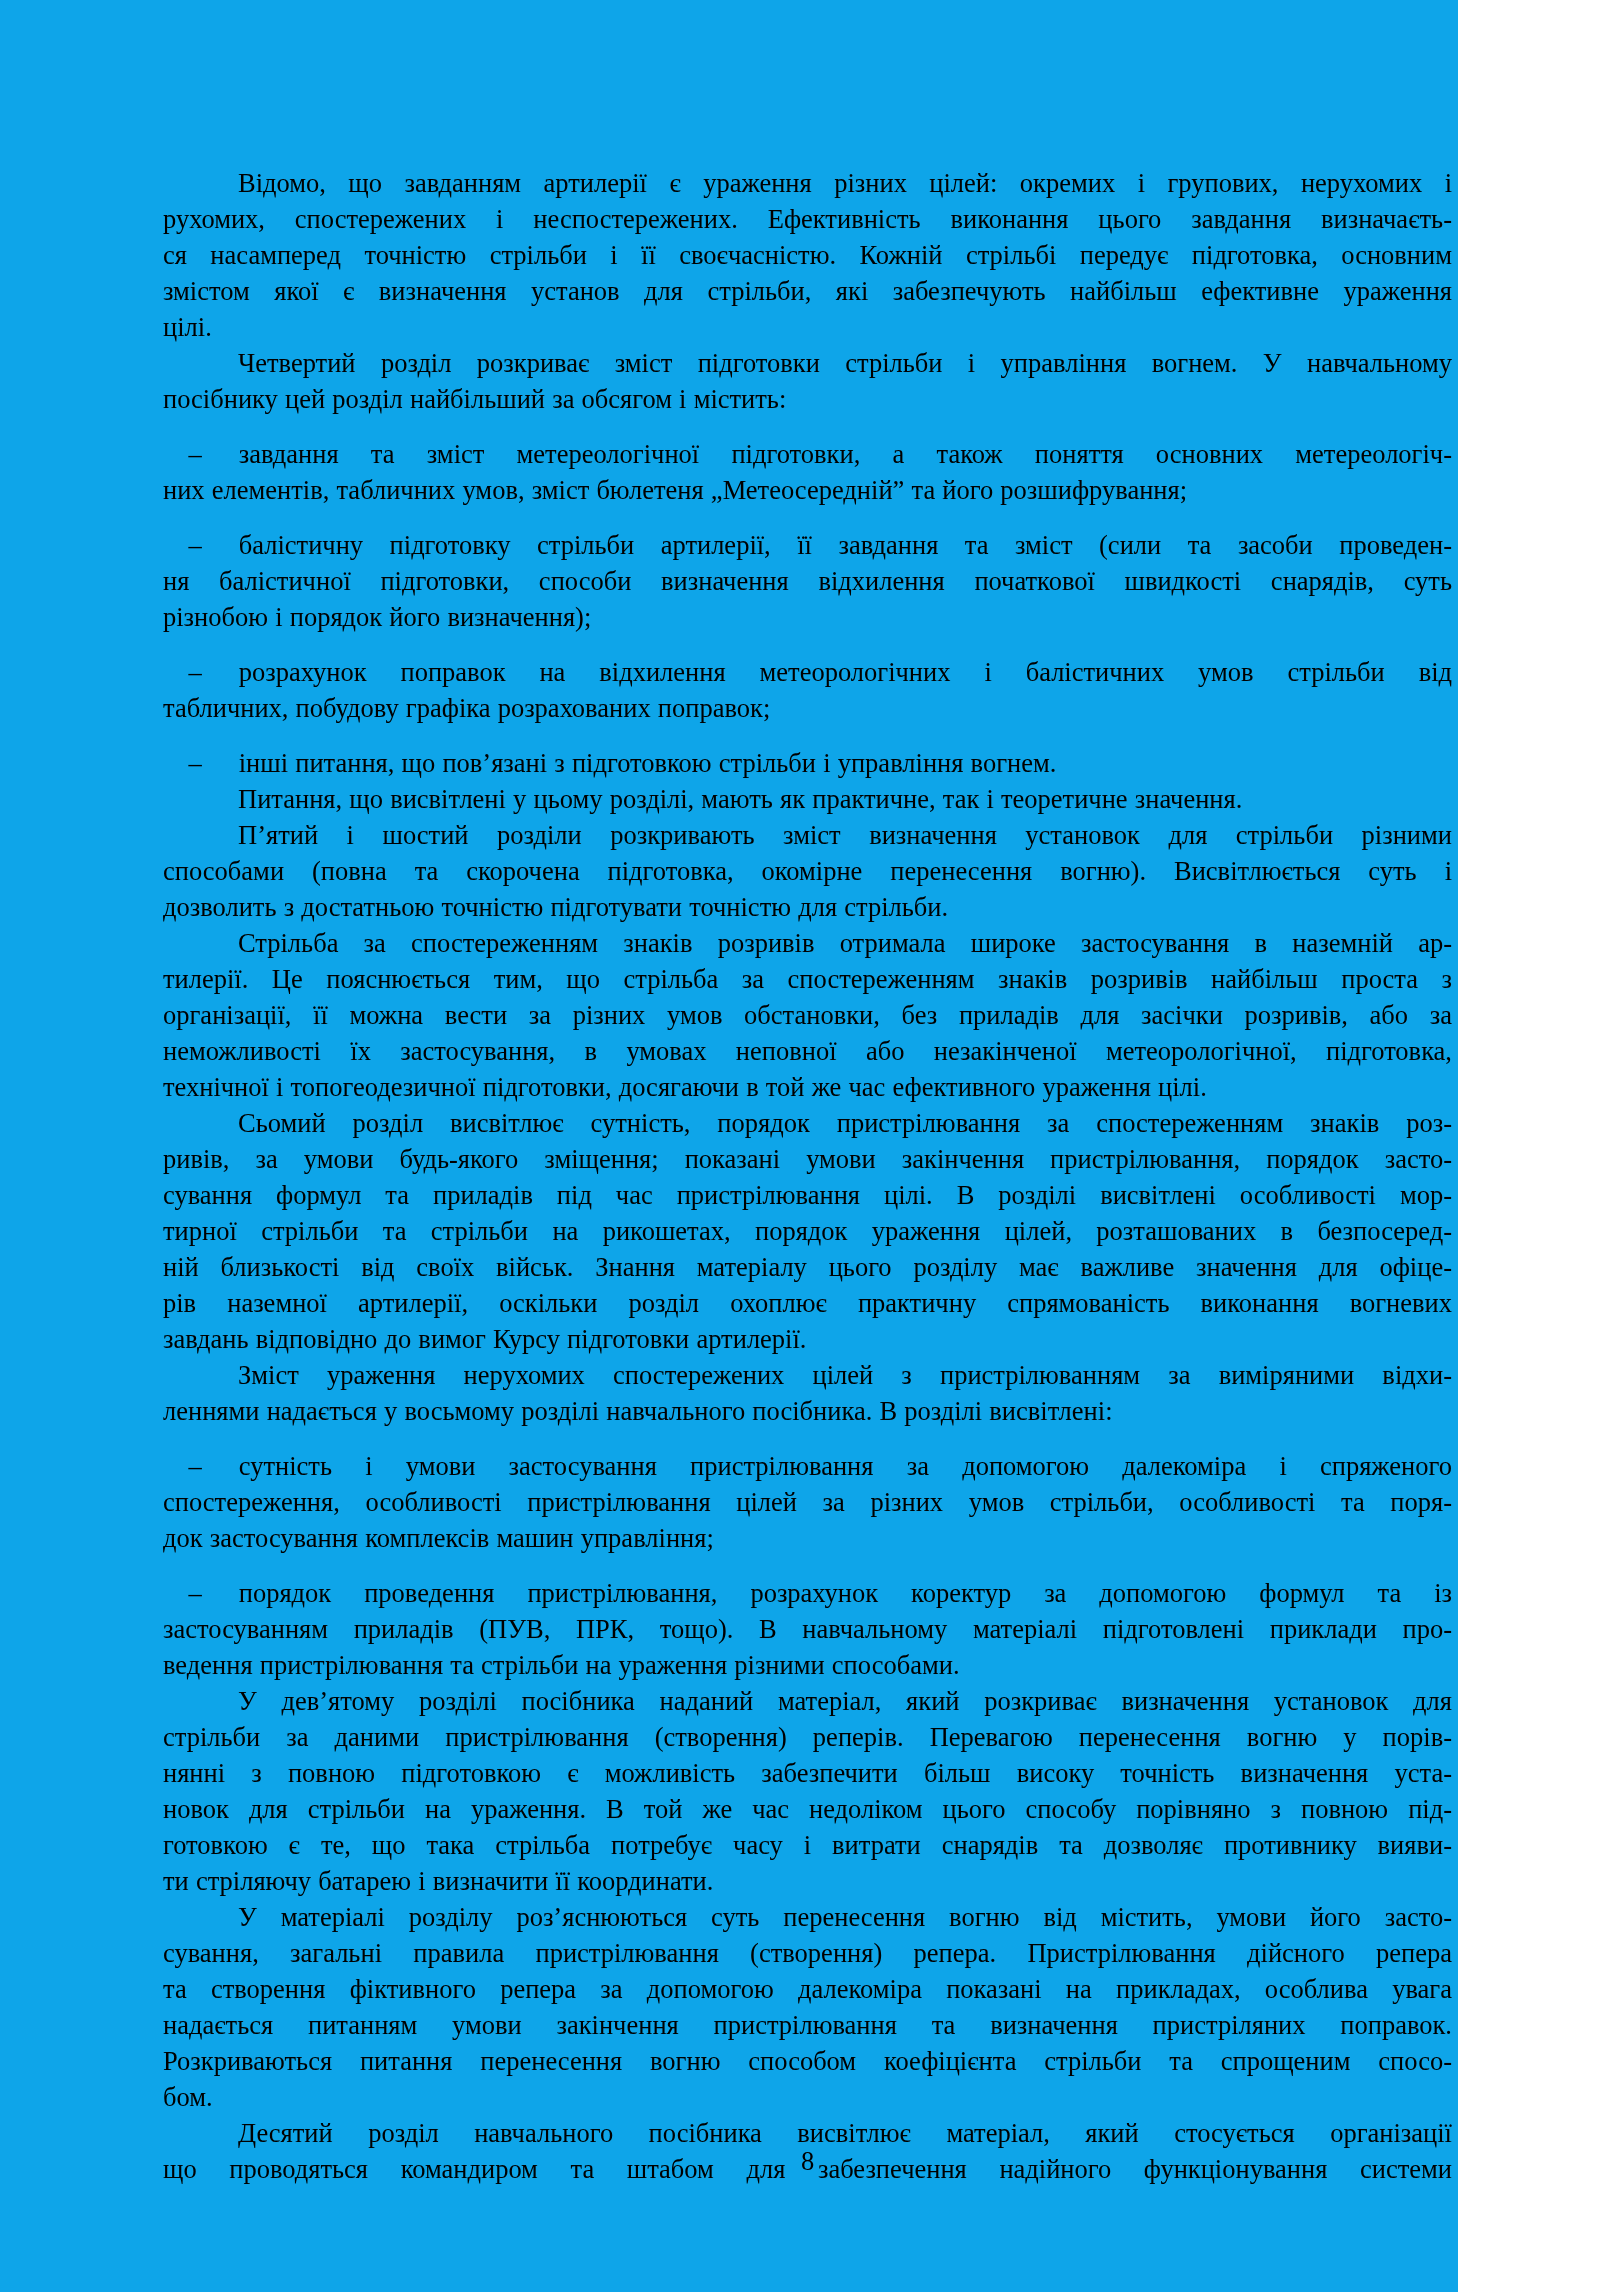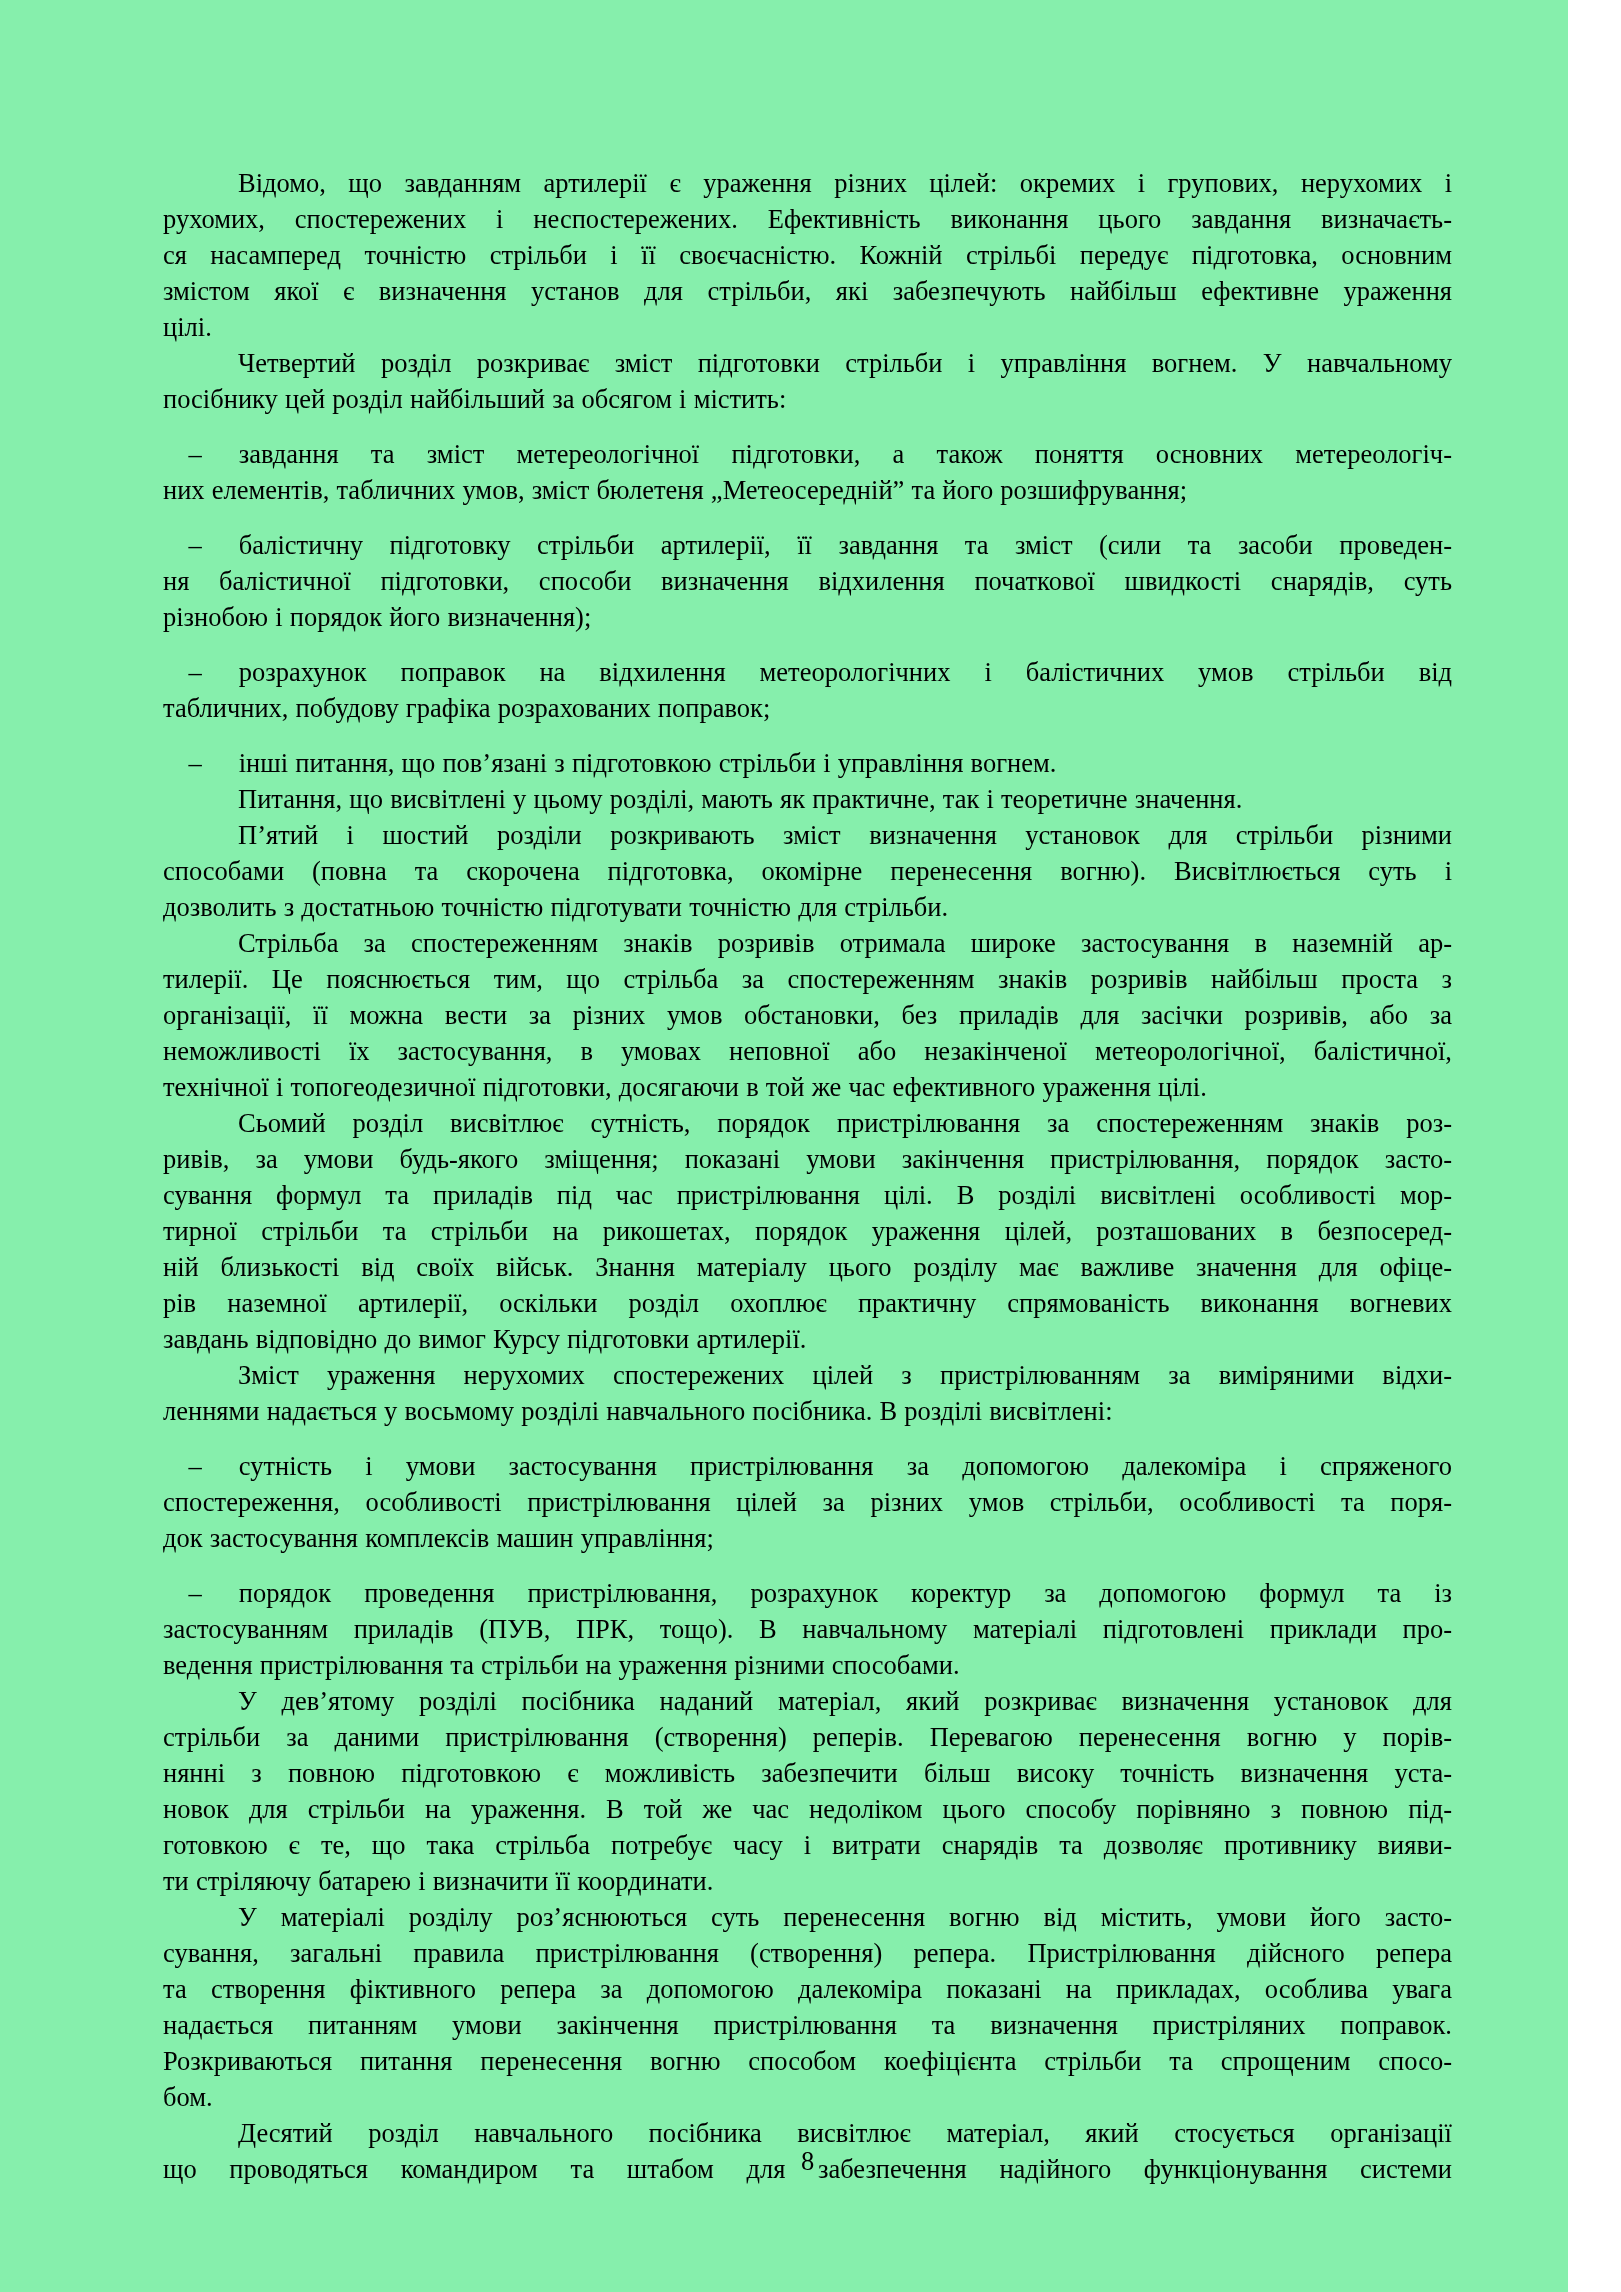--- a/index.html
+++ b/index.html
@@ -4,23 +4,23 @@
 <style>
   html, body {
     margin: 0;
     padding: 0;
     background: #ffffff;
     font-family: "Liberation Serif", "DejaVu Serif", serif;
     color: #000000;
   }
   .page {
     position: relative;
-    width: 1568px;
+    width: 1458px;
     height: 2293px;
-    background: #86efac;
+    background: #0ea5e9;
     overflow: hidden;
   }
   .text-block {
     position: absolute;
     left: 163px;
     top: 165px;
     width: 1289px;
   }
   .para { margin: 0; padding: 0; }
   .line {
@@ -83,21 +83,21 @@
       </div>
       <div class="para">
         <div class="line para-first">П’ятий і шостий розділи розкривають зміст визначення установок для стрільби різними</div>
         <div class="line">способами (повна та скорочена підготовка, окомірне перенесення вогню). Висвітлюється суть і</div>
         <div class="line last">дозволить з достатньою точністю підготувати точністю для стрільби.</div>
       </div>
       <div class="para">
         <div class="line para-first">Стрільба за спостереженням знаків розривів отримала широке застосування в наземній ар-</div>
         <div class="line">тилерії. Це пояснюється тим, що стрільба за спостереженням знаків розривів найбільш проста з</div>
         <div class="line">організації, її можна вести за різних умов обстановки, без приладів для засічки розривів, або за</div>
-        <div class="line">неможливості їх застосування, в умовах неповної або незакінченої метеорологічної, балістичної,</div>
+        <div class="line">неможливості їх застосування, в умовах неповної або незакінченої метеорологічної, підготовка,</div>
         <div class="line last">технічної і топогеодезичної підготовки, досягаючи в той же час ефективного ураження цілі.</div>
       </div>
       <div class="para">
         <div class="line para-first">Сьомий розділ висвітлює сутність, порядок пристрілювання за спостереженням знаків роз-</div>
         <div class="line">ривів, за умови будь-якого зміщення; показані умови закінчення пристрілювання, порядок засто-</div>
         <div class="line">сування формул та приладів під час пристрілювання цілі. В розділі висвітлені особливості мор-</div>
         <div class="line">тирної стрільби та стрільби на рикошетах, порядок ураження цілей, розташованих в безпосеред-</div>
         <div class="line">ній близькості від своїх військ. Знання матеріалу цього розділу має важливе значення для офіце-</div>
         <div class="line">рів наземної артилерії, оскільки розділ охоплює практичну спрямованість виконання вогневих</div>
         <div class="line last">завдань відповідно до вимог Курсу підготовки артилерії.</div>

